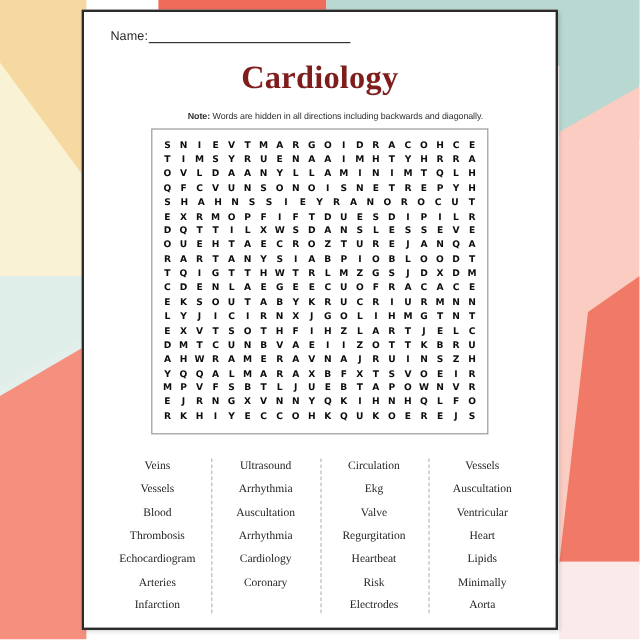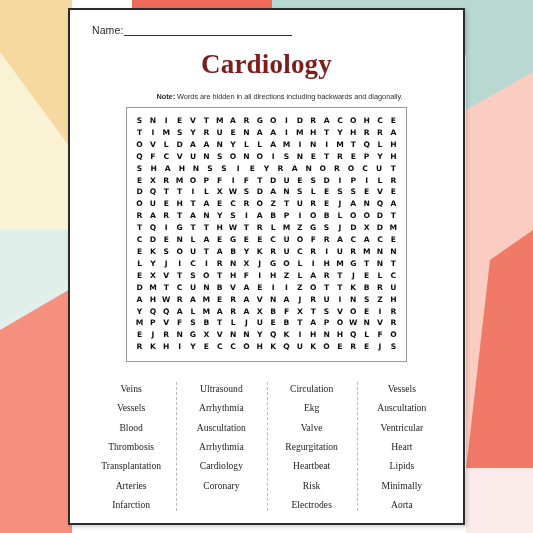--- a/index.html
+++ b/index.html
@@ -606,21 +606,21 @@
       </div>
     </div>
 
   <div class="words">
 
   <div class="wcol">
         <div class="word">Veins</div>
         <div class="word">Vessels</div>
         <div class="word">Blood</div>
         <div class="word">Thrombosis</div>
-        <div class="word">Transplantation</div>
+        <div class="word">Echocardiogram</div>
         <div class="word">Arteries</div>
         <div class="word">Infarction</div>
       </div>
       <div class="wcol">
         <div class="word">Ultrasound</div>
         <div class="word">Arrhythmia</div>
         <div class="word">Auscultation</div>
         <div class="word">Arrhythmia</div>
         <div class="word">Cardiology</div>
         <div class="word">Coronary</div>

